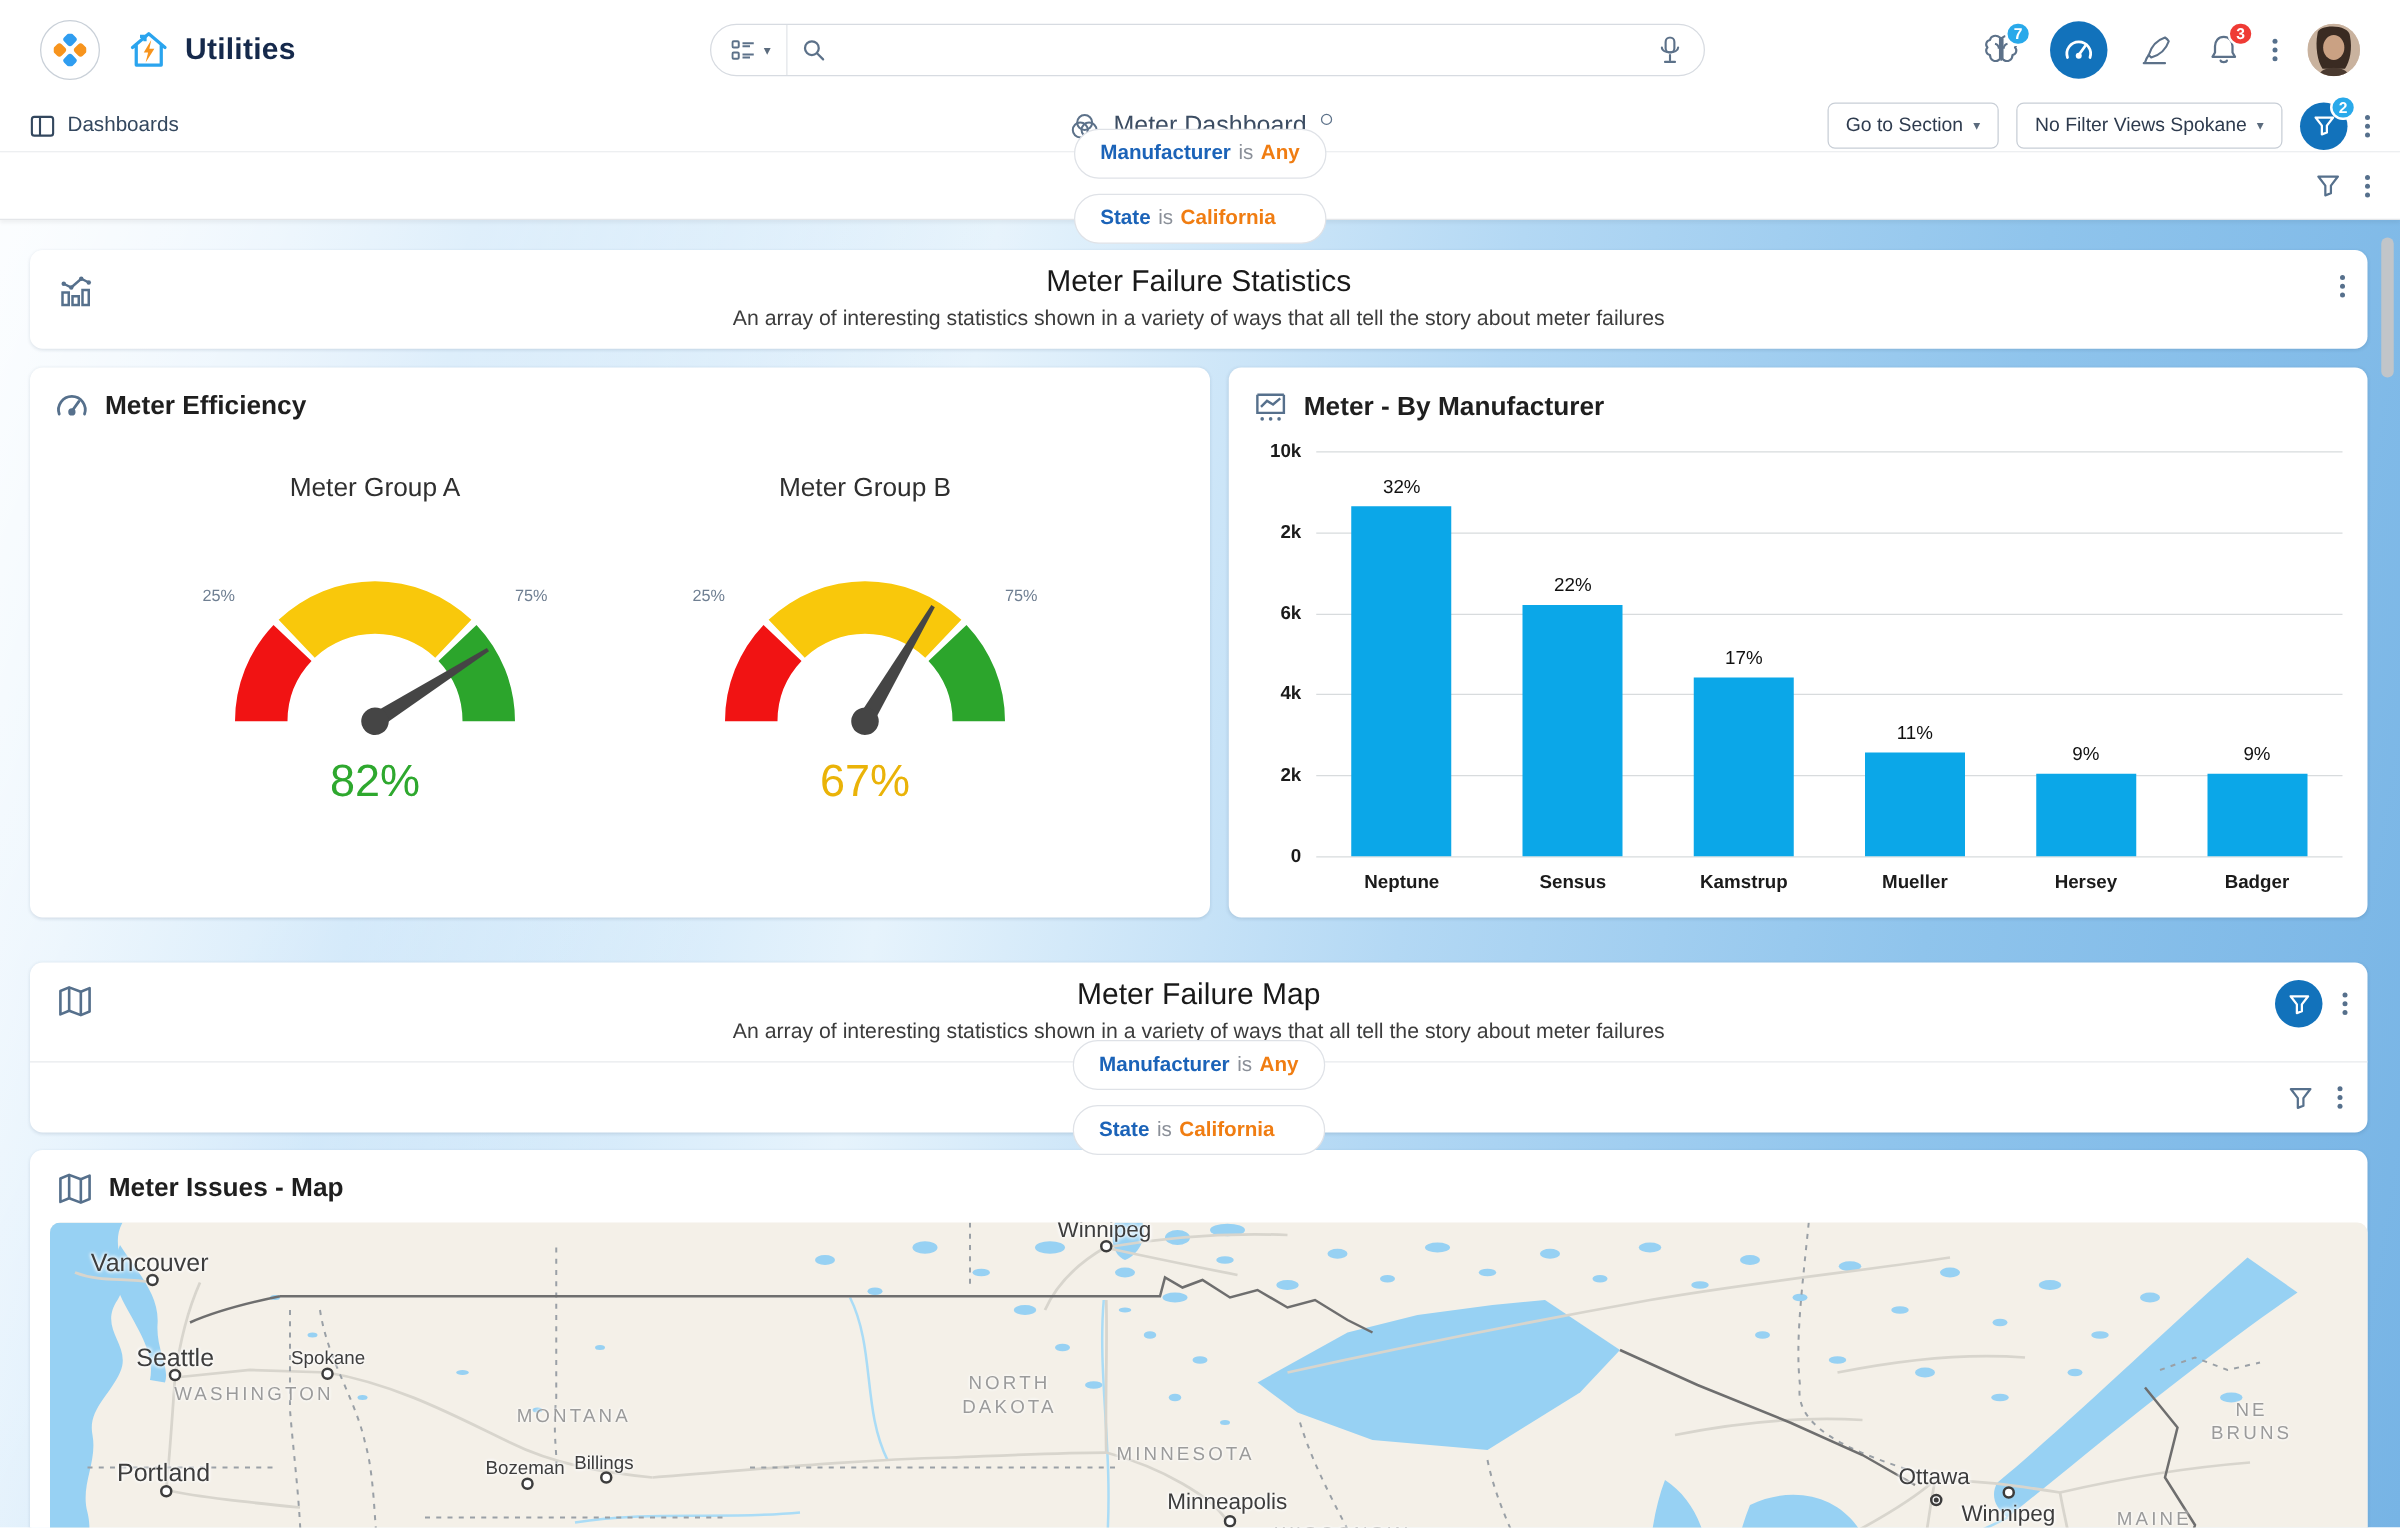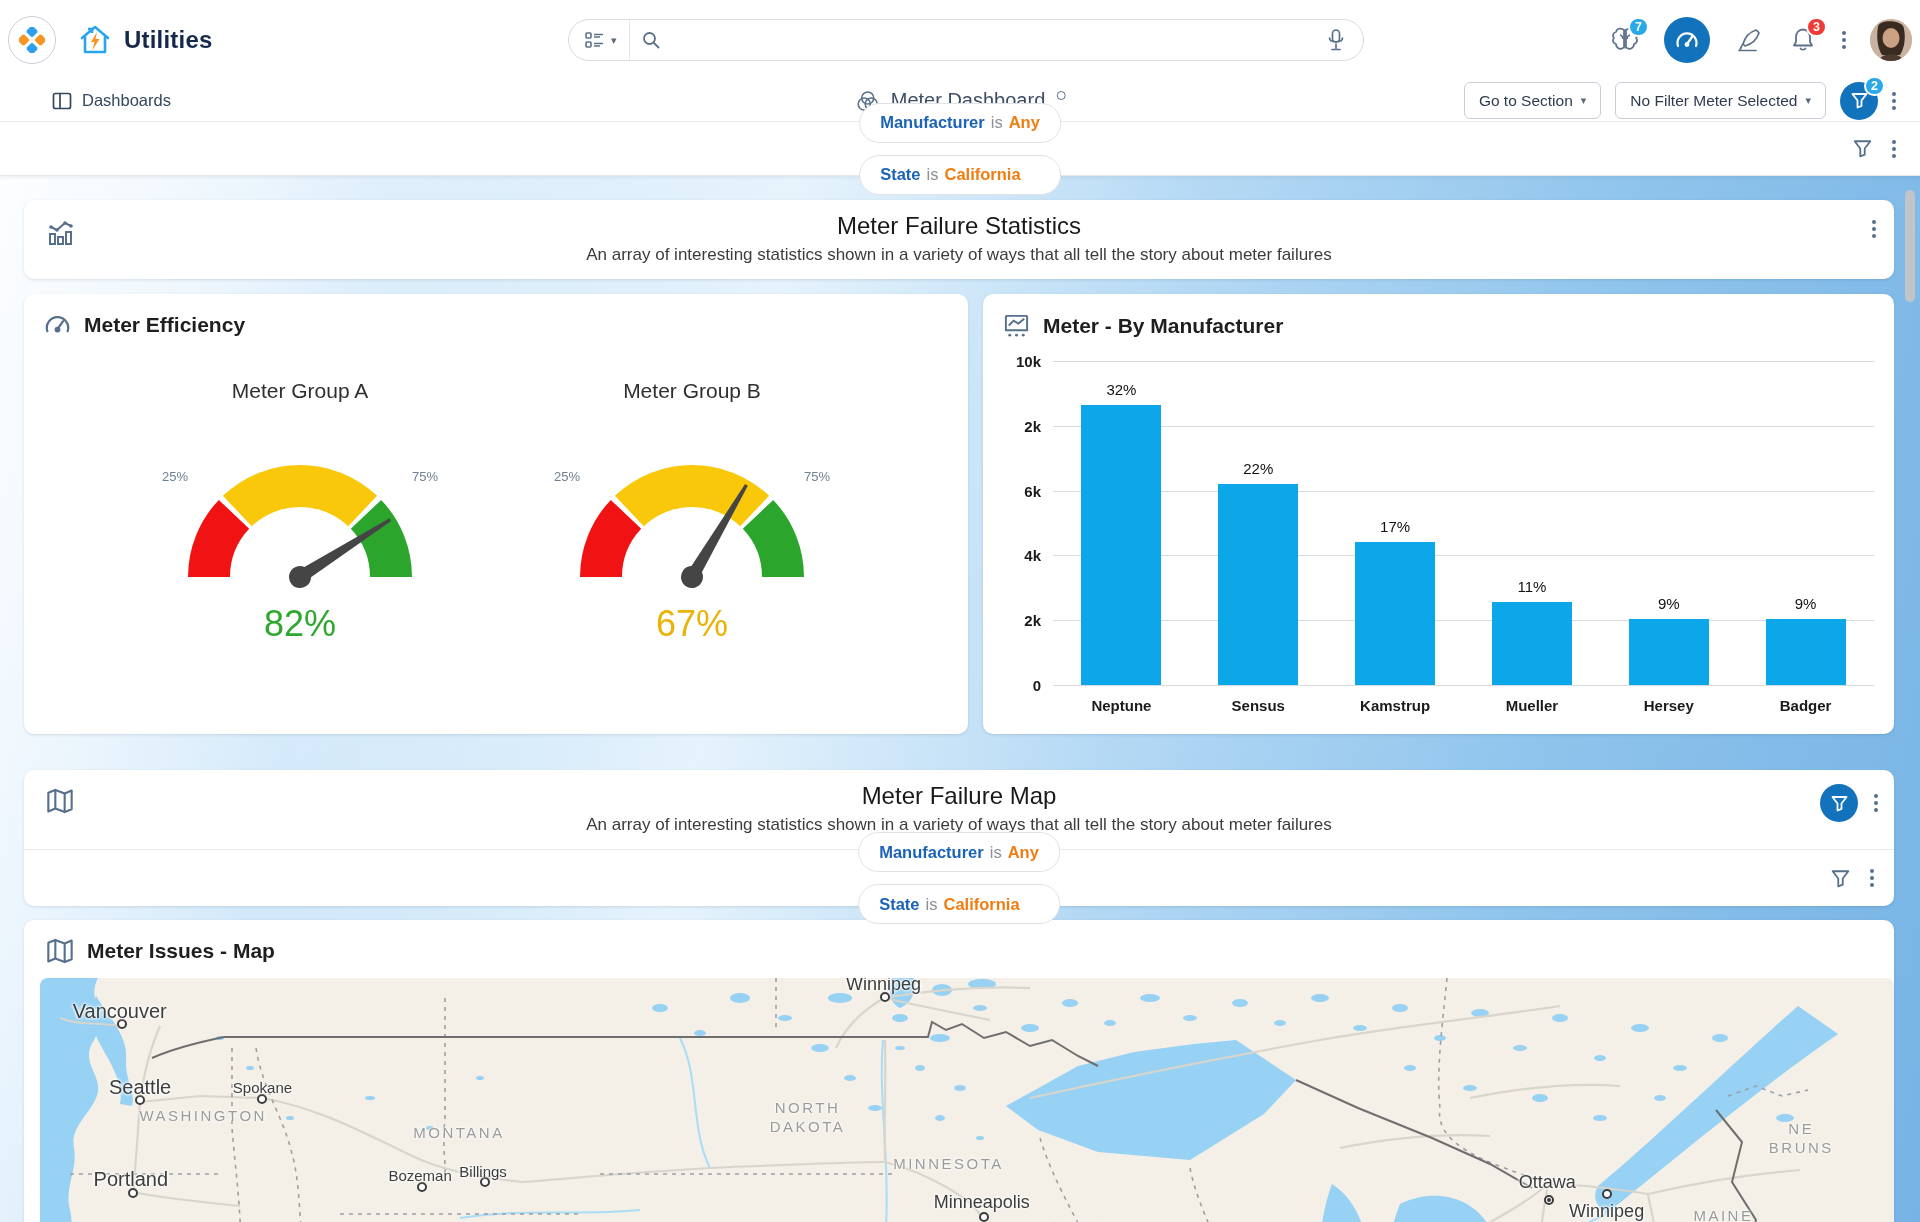--- a/index.html
+++ b/index.html
@@ -1,37 +1,37 @@
 <!DOCTYPE html>
 <html><head>
 <meta charset="utf-8">
 <style>
   * { margin:0; padding:0; box-sizing:border-box; }
   html,body { width:1920px; height:1222px; overflow:hidden; font-family:"Liberation Sans", sans-serif; background:#fff; }
 
   
-  .hdr { height:80px; background:#fff; display:flex; align-items:center; padding:0 8px; position:relative; }
+  .hdr { height:80px; background:#fff; display:flex; align-items:center; padding:0 32px; position:relative; }
   .logo-btn { width:48px; height:48px; border:1px solid #c9d0d8; border-radius:50%; display:flex; align-items:center; justify-content:center; background:#fff; }
   .app-ident { display:flex; align-items:center; gap:12px; margin-left:22px; }
   .app-title { font-size:24px; font-weight:700; color:#15294b; letter-spacing:.2px; }
   .searchbar { position:absolute; left:568px; width:796px; height:42px; border:1px solid #d7dbe1; border-radius:21px; display:flex; align-items:center; background:#fff; overflow:hidden; }
   .search-seg { display:flex; align-items:center; gap:6px; padding:0 12px 0 16px; height:100%; border-right:1px solid #e2e5e9; color:#5c7189; }
   .search-mag { margin-left:12px; }
   .search-input { flex:1; border:none; outline:none; font-size:16px; padding:0 10px; color:#2e3b4e; }
   .hdr-right { margin-left:auto; display:flex; align-items:center; gap:24px; }
   .hicon { position:relative; width:30px; height:30px; display:flex; align-items:center; justify-content:center; color:#5c7189; }
   .round-blue { width:46px; height:46px; border-radius:50%; background:#1272bb; display:flex; align-items:center; justify-content:center; }
   .badge { position:absolute; top:-8px; right:-9px; min-width:20px; height:20px; border-radius:10px; color:#fff; font-size:12.5px; font-weight:700; display:flex; align-items:center; justify-content:center; padding:0 5px; border:2px solid #fff; }
   .badge.blue { background:#29a9ea; }
   .badge.red { background:#ef3b35; }
   .avatar { width:42px; height:42px; border-radius:50%; overflow:hidden; background:#d8c6b8; }
 
   
   .subhdr { height:42px; background:#fff; border-bottom:1px solid #e8eaed; display:flex; align-items:center; padding:0 24px; position:relative; }
-  .bc { display:flex; align-items:center; gap:10px; color:#33475e; font-size:16.5px; font-weight:500;margin-left:28px; }
+  .bc { display:flex; align-items:center; gap:10px; color:#33475e; font-size:16.5px; font-weight:500; }
   .page-title-wrap { position:absolute; left:50%; transform:translateX(-50%); display:flex; align-items:center; gap:10px; color:#3c4d63;text-align:center; }
   .page-title { font-size:20px; font-weight:500; }
   .sup-ring { width:9px; height:9px; border:1.5px solid #5c7189; border-radius:50%; align-self:flex-start; margin:2px 0 0 1px; }
   .subhdr-right { margin-left:auto; display:flex; align-items:center; gap:14px; }
   .btn { border:1px solid #c8ced6; background:#fff; border-radius:6px; height:37px; padding:0 14px; font-size:15.5px; color:#2e3b4e; display:flex; align-items:center; gap:8px; font-family:inherit; }
   .caret { font-size:11px; color:#5b6b7d; }
   .filter-circle { position:relative; width:38px; height:38px; border-radius:50%; background:#1272bb; display:flex; align-items:center; justify-content:center; }
   .filter-circle .badge { top:-6px; right:-7px; }
 
   
@@ -215,21 +215,21 @@
     <span class="page-title">Meter Dashboard</span>
     <span class="sup-ring"></span>
   </span>
 
   <div class="subhdr-right">
     <button class="btn">
       <span>Go to Section</span>
         <span class="caret">▾</span>
     </button>
     <button class="btn">
-      <span>No Filter Meter Selected</span>
+      <span>No Filter Views Spokane</span>
         <span class="caret">▾</span>
     </button>
     <span class="filter-circle">
       <svg width="17" height="17" viewBox="0 0 17 17">
         <path d="M1.5,2 H15.5 L10.5,8.5 V14 L6.5,15.5 V8.5 Z" fill="none" stroke="#fff" stroke-width="1.8" stroke-linejoin="round"></path>
       </svg>
       <span class="badge blue">2</span>
     </span>
     <span class="kebab-dots">
         <i></i>

